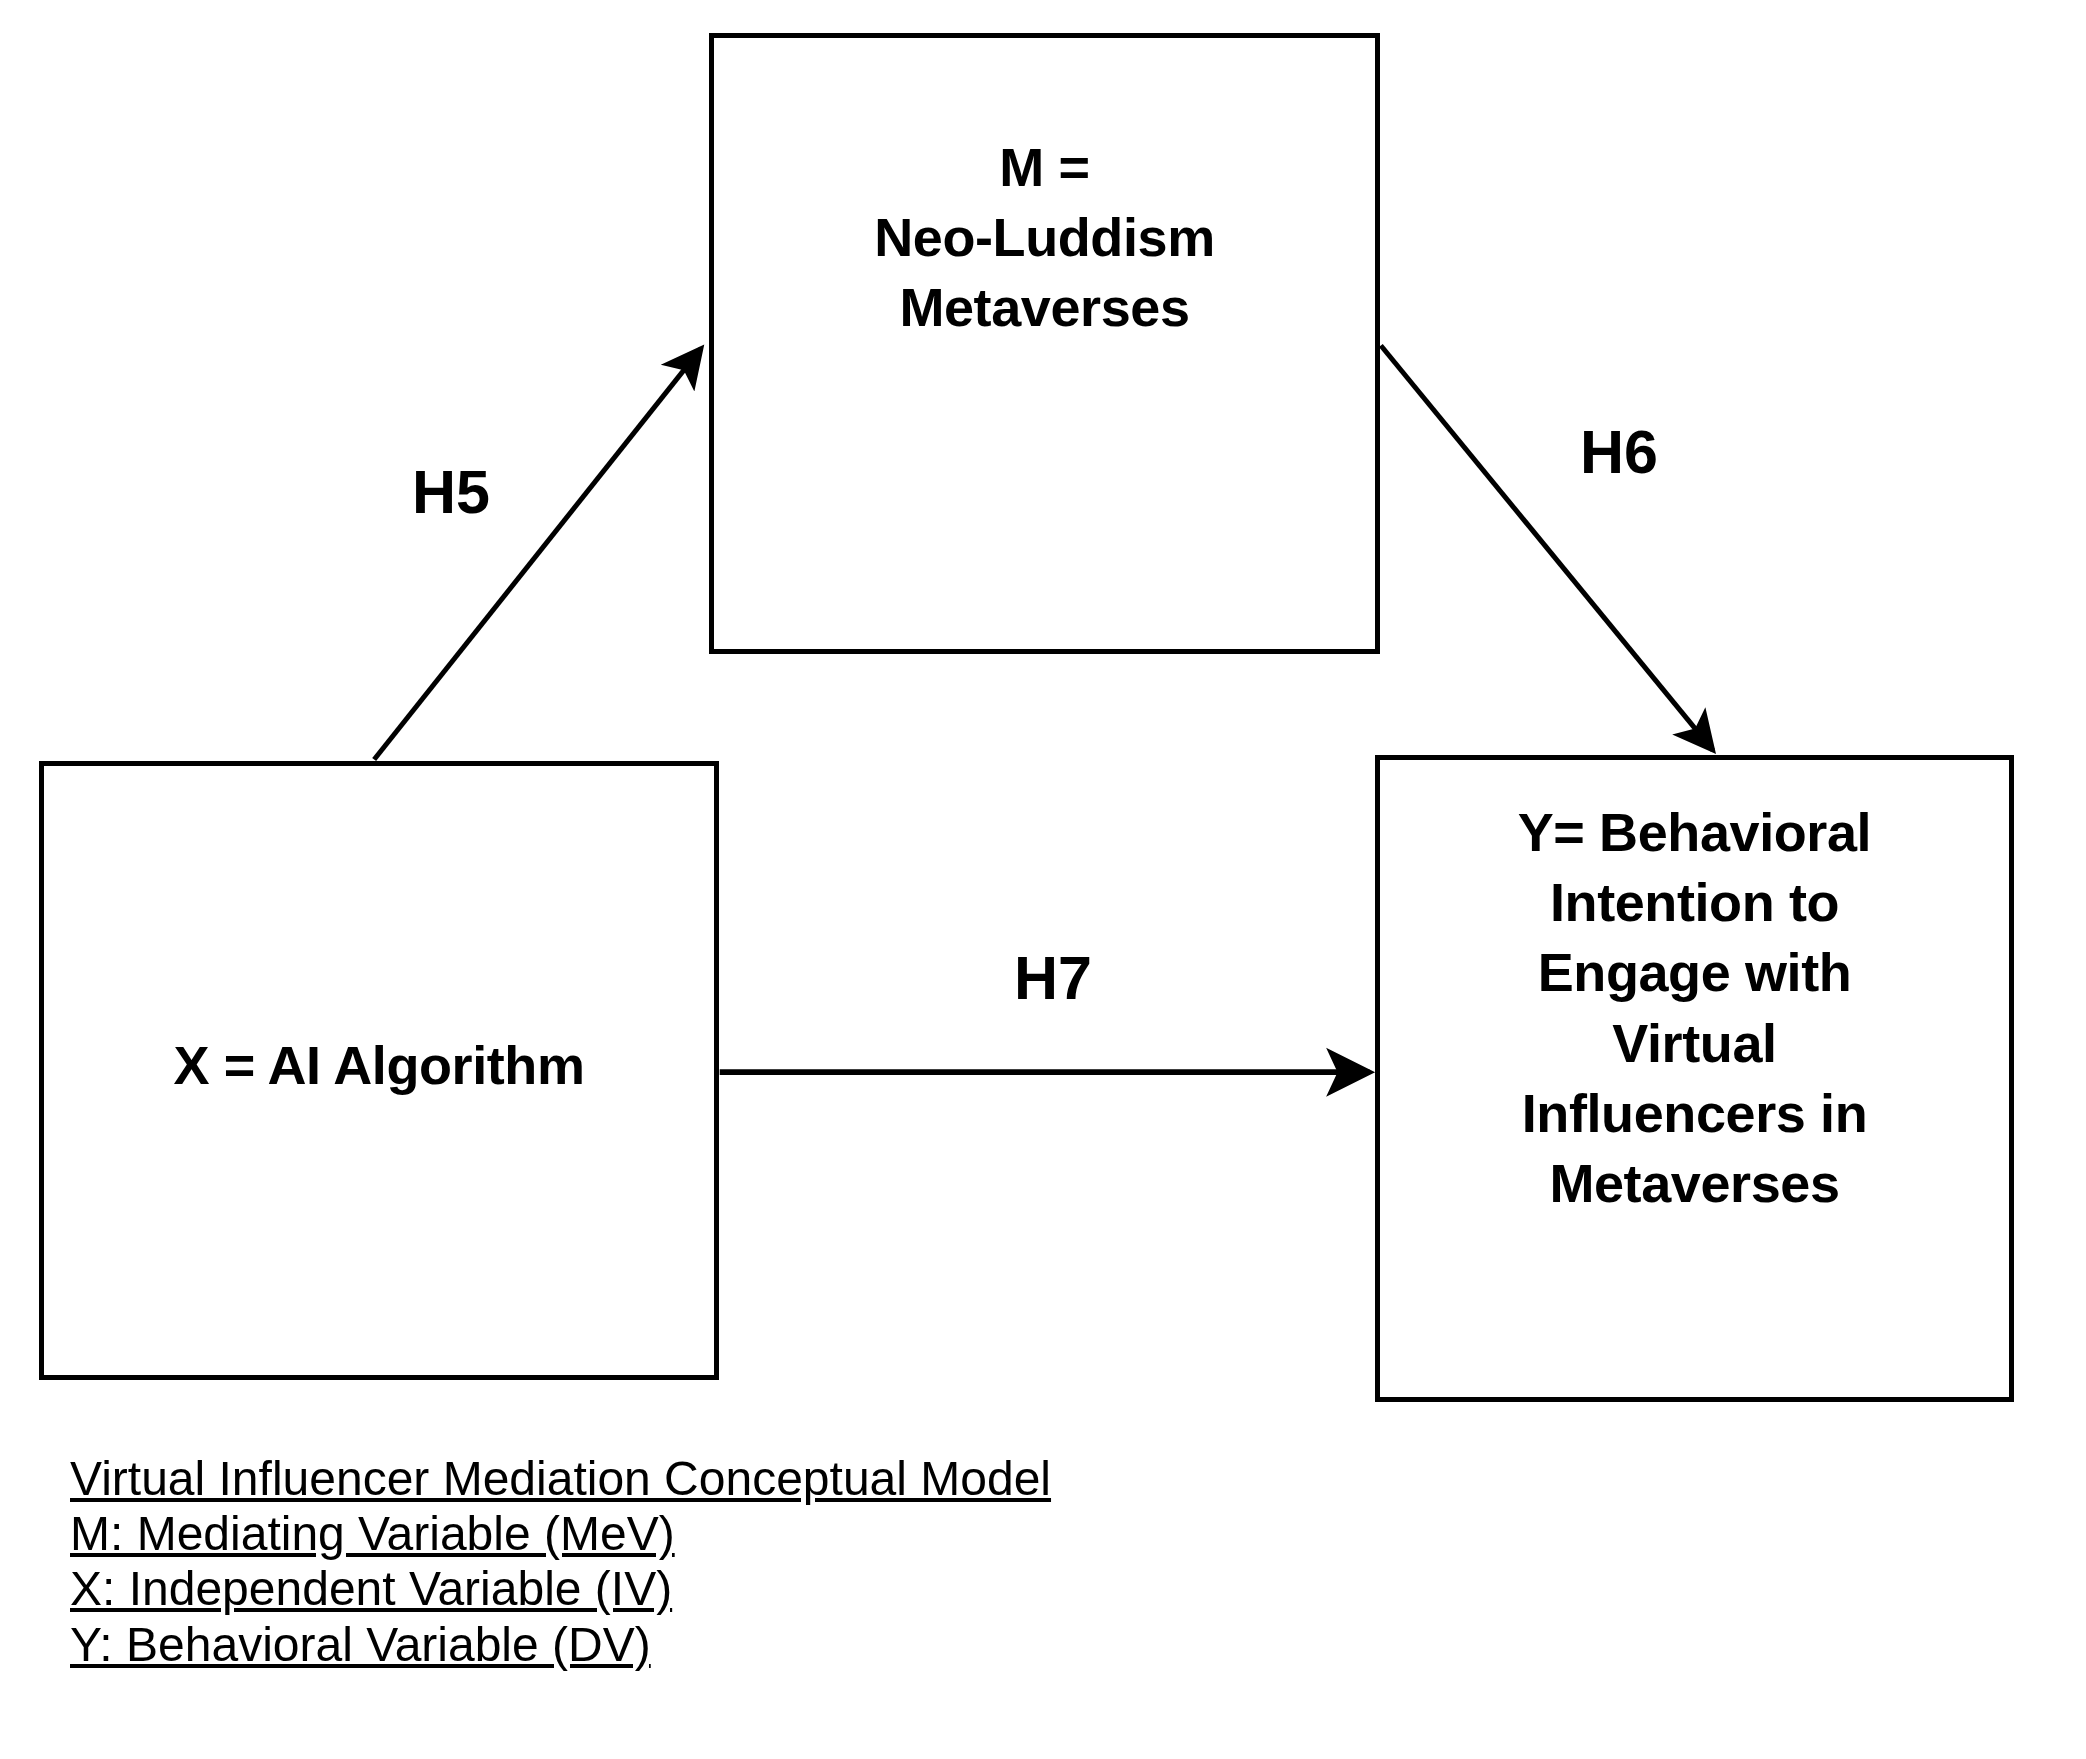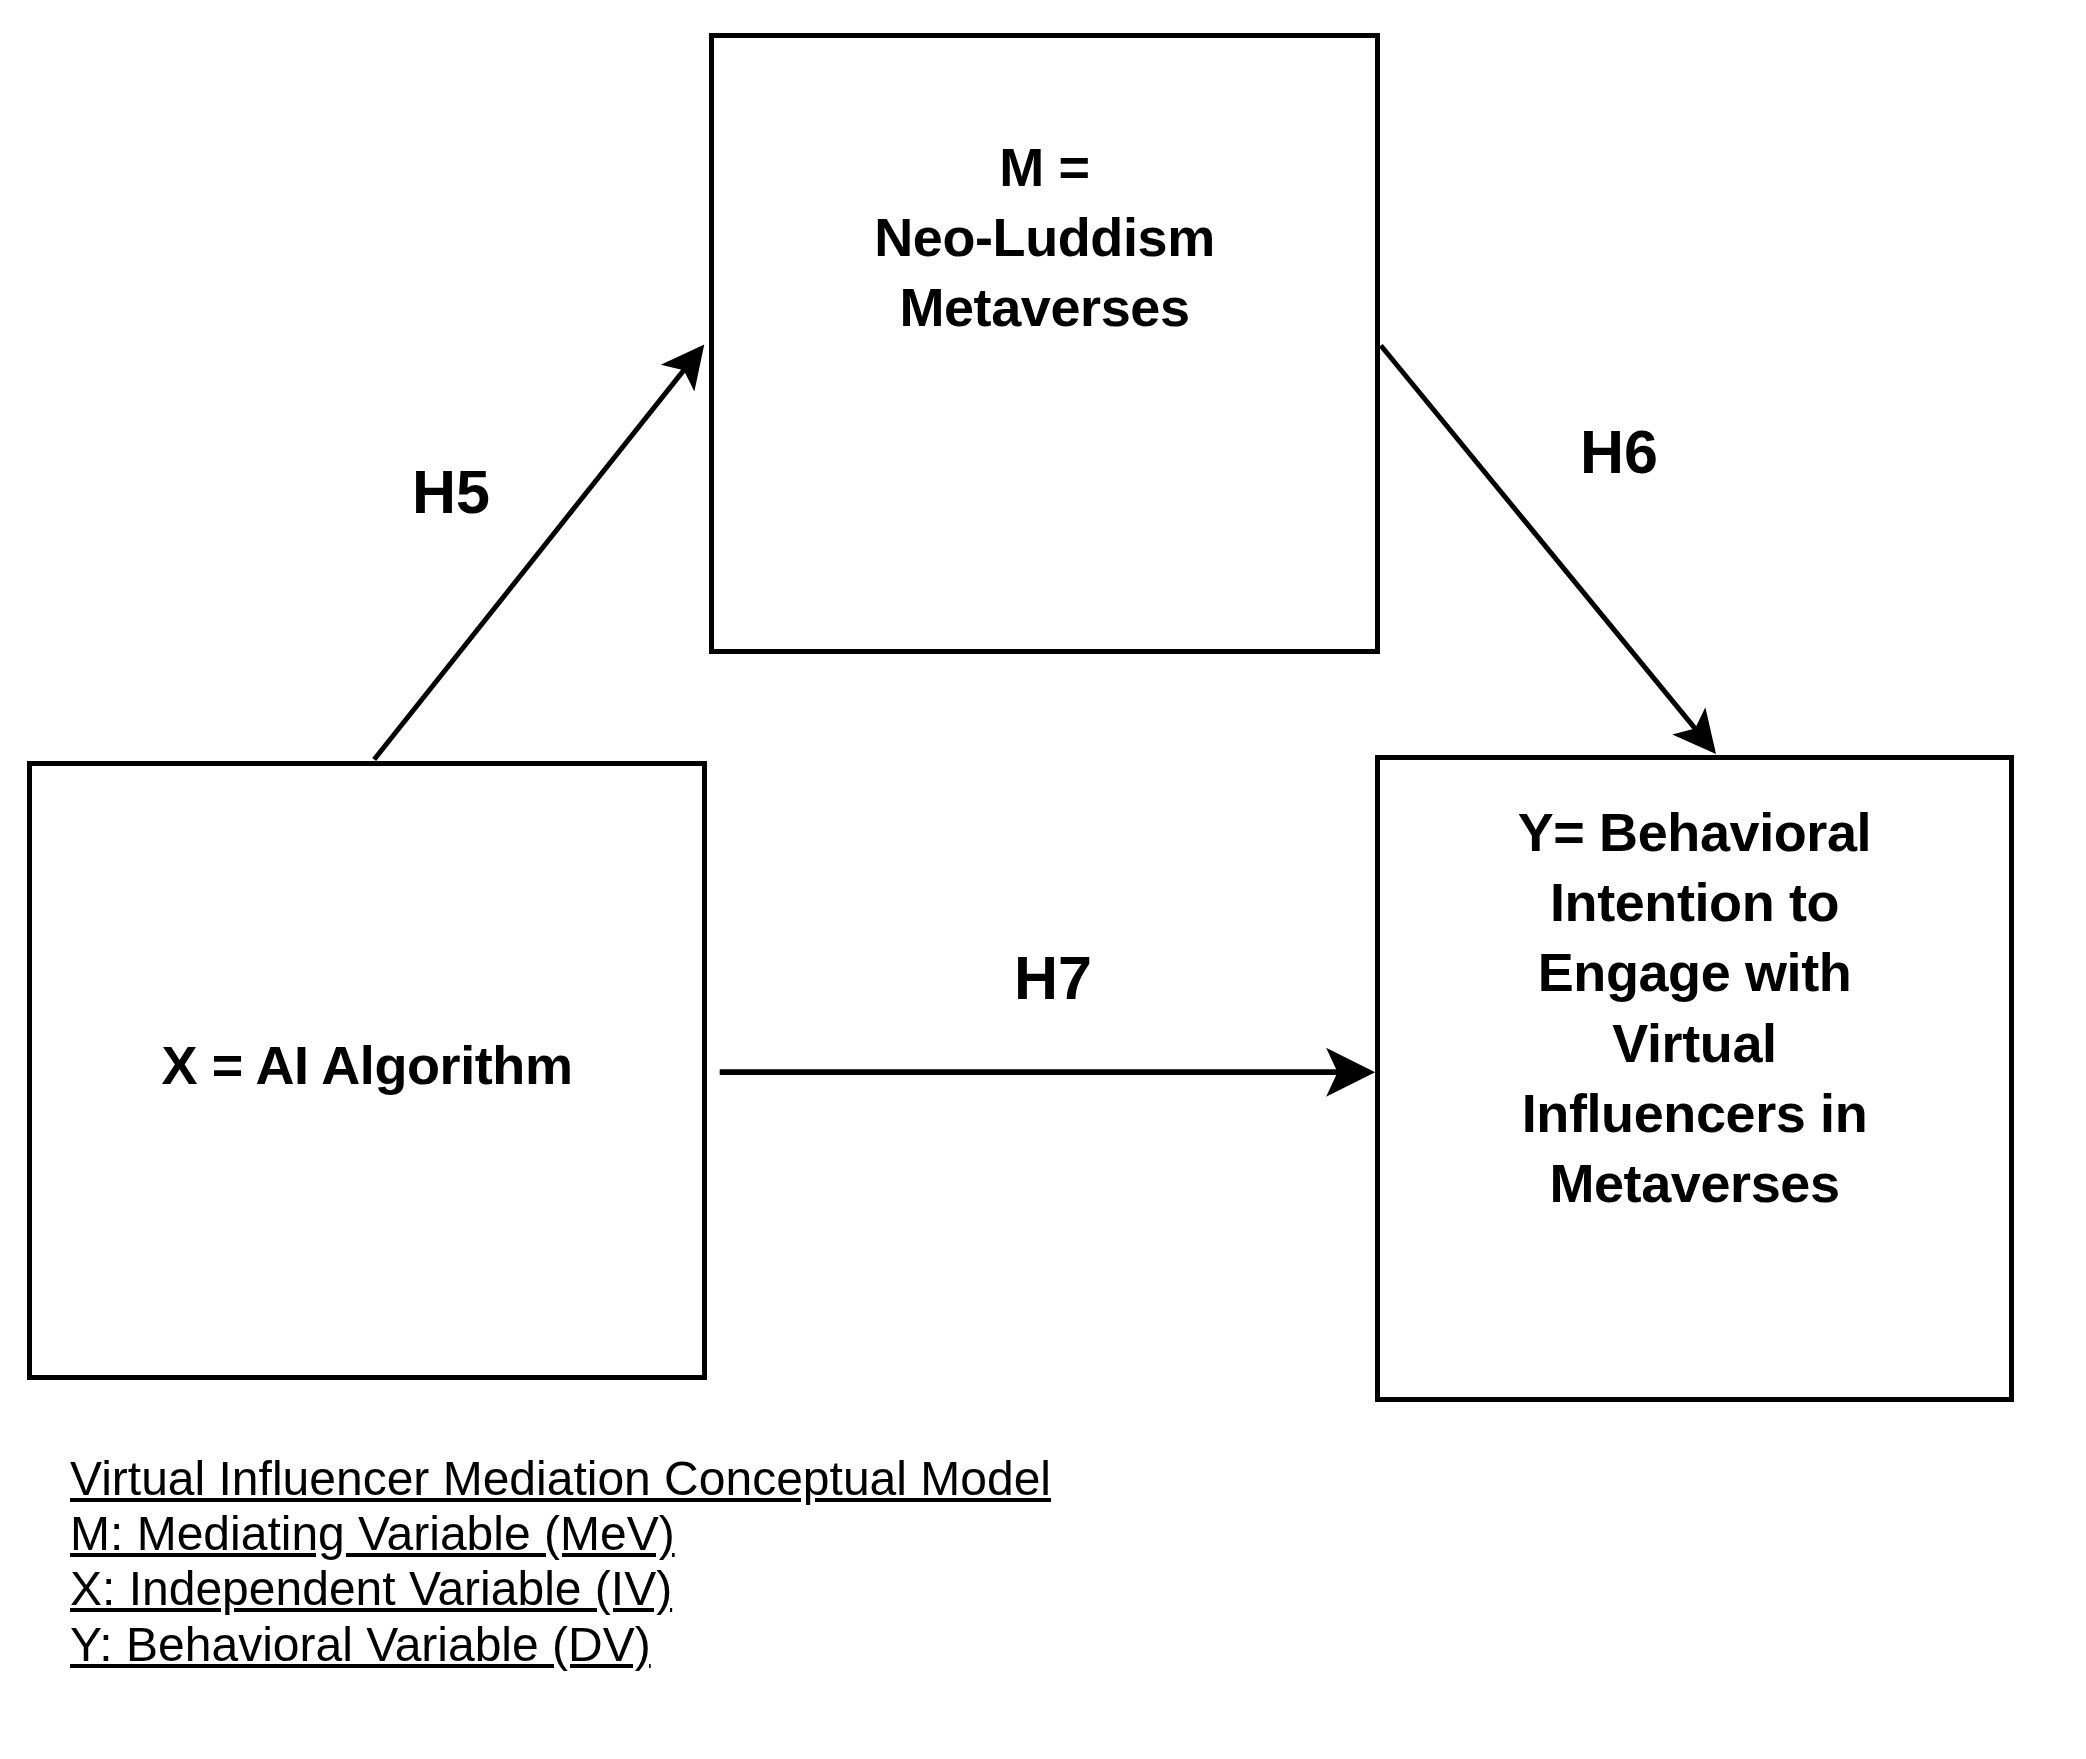--- a/index.html
+++ b/index.html
@@ -37,21 +37,21 @@
     left: 709px;
     top: 33px;
     width: 671px;
     height: 621px;
     justify-content: flex-start;
     padding-top: 94px;
     font-size: 54px;
   }
 
   #node-x {
-    left: 27px;
+    left: 39px;
     top: 761px;
     width: 680px;
     height: 619px;
     justify-content: center;
     font-size: 54px;
     padding-bottom: 10px;
   }
 
   #node-y {
     left: 1375px;

